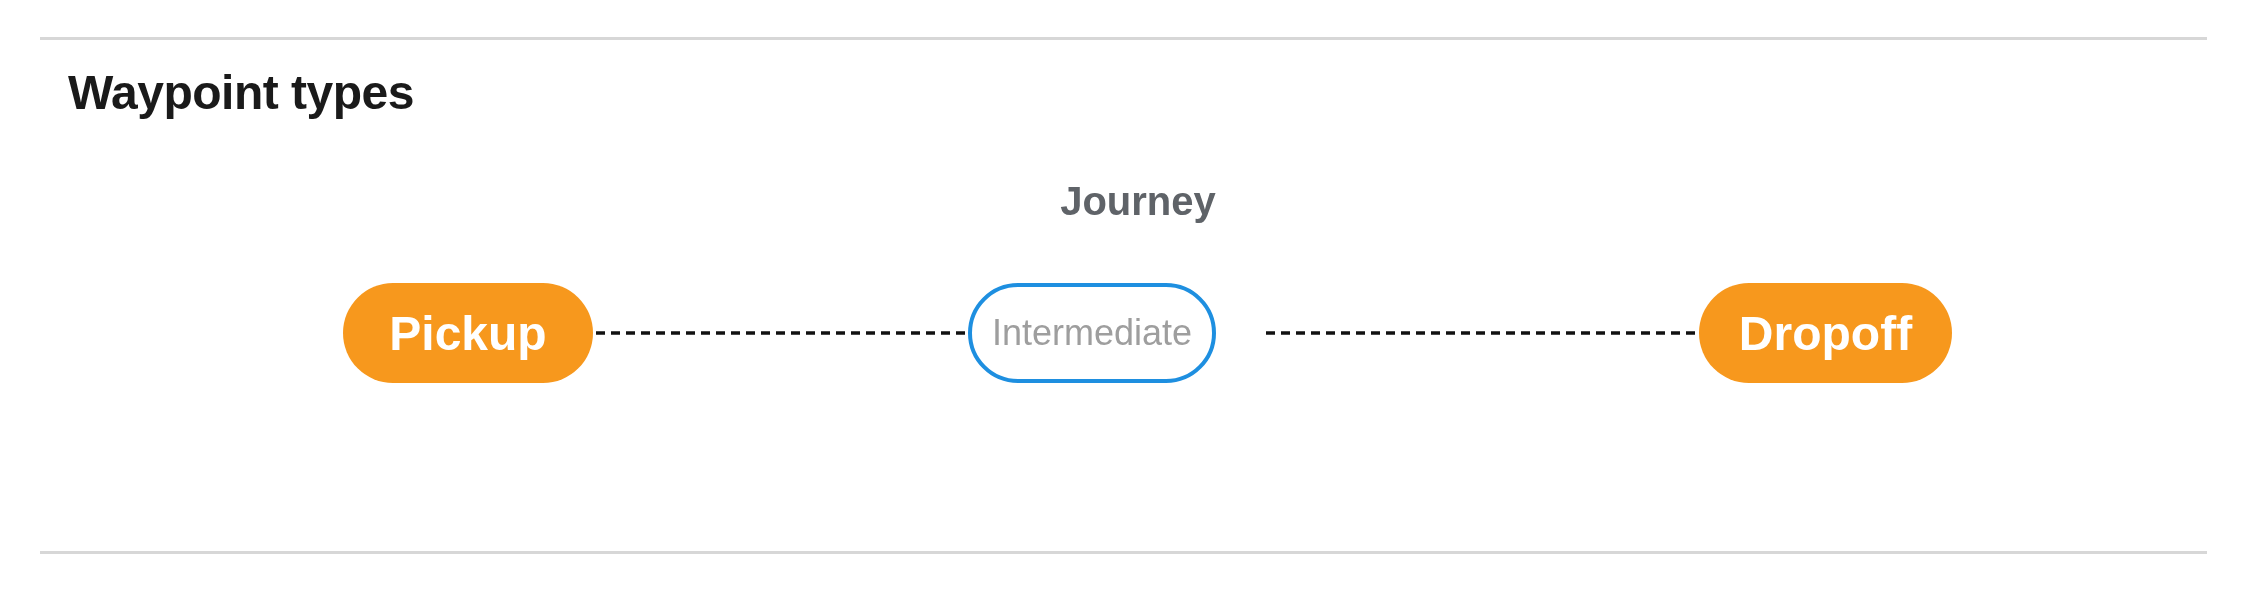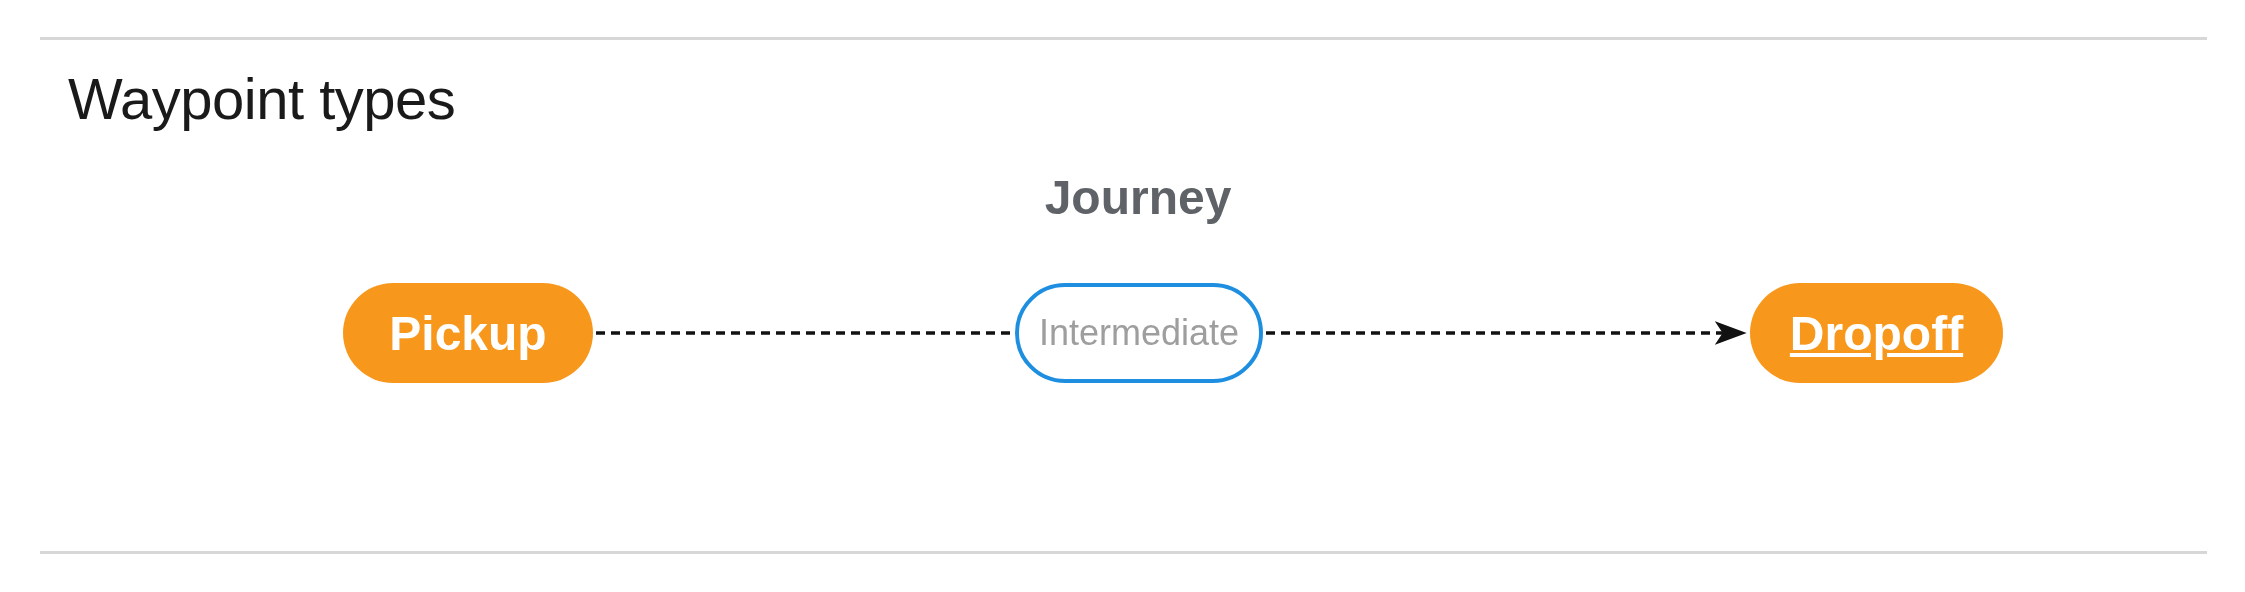--- a/index.html
+++ b/index.html
@@ -22,33 +22,33 @@
     height: 3px;
     background: #d7d7d7;
   }
   .divider--top { top: 37px; }
   .divider--bottom { top: 551px; }
   .page-title {
     position: absolute;
     left: 68px;
     top: 64px;
     margin: 0;
-    font-size: 58px;
+    font-size: 48px;
     line-height: 1.2;
-    font-weight: 400;
+    font-weight: 700;
     color: #1a1a1a;
     letter-spacing: -0.5px;
   }
   .journey-label {
     position: absolute;
     left: 1018px;
-    top: 170px;
+    top: 179px;
     width: 240px;
     text-align: center;
-    font-size: 48px;
+    font-size: 40px;
     font-weight: 700;
     color: #5f6368;
   }
   .connectors {
     position: absolute;
     left: 0;
     top: 0;
     width: 2245px;
     height: 592px;
     pointer-events: none;
@@ -76,22 +76,22 @@
     font-weight: 700;
   }
   .node--intermediate {
     background: #ffffff;
     border: 4px solid #1e8fe0;
     color: #9e9e9e;
     font-size: 36px;
     font-weight: 400;
   }
   .node--pickup { left: 343px; width: 250px; }
-  .node--intermediate-pos { left: 1015px; width: 248px; text-align: right; }
-  .node--dropoff { left: 1750px; width: 253px; text-decoration: underline; }
+  .node--intermediate-pos { left: 968px; width: 248px; text-align: right; }
+  .node--dropoff { left: 1699px; width: 253px; }
   .node-label { white-space: nowrap; }
 </style>
 </head>
 <body>
 
 <div class="canvas">
 
   <div class="divider divider--top"></div>
 
   <h1 class="page-title">Waypoint types</h1>

